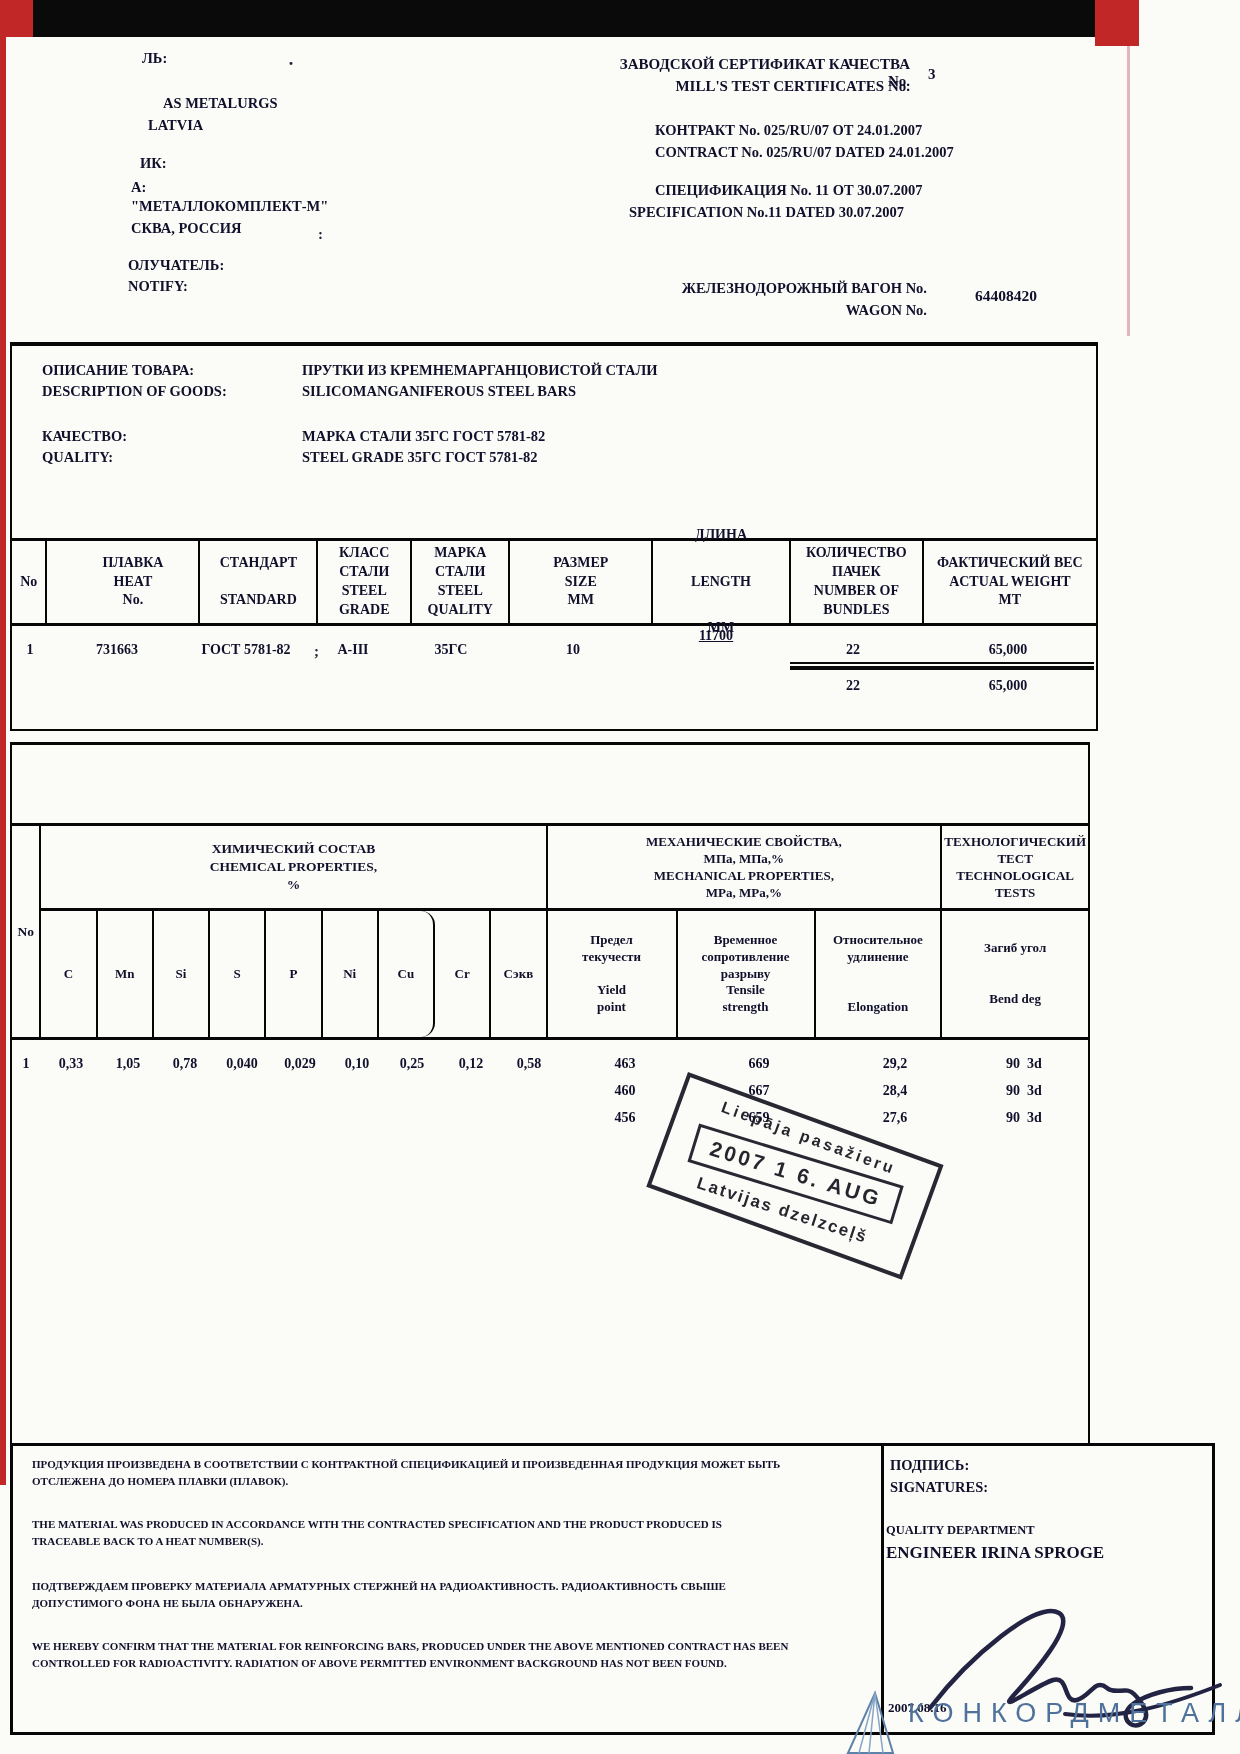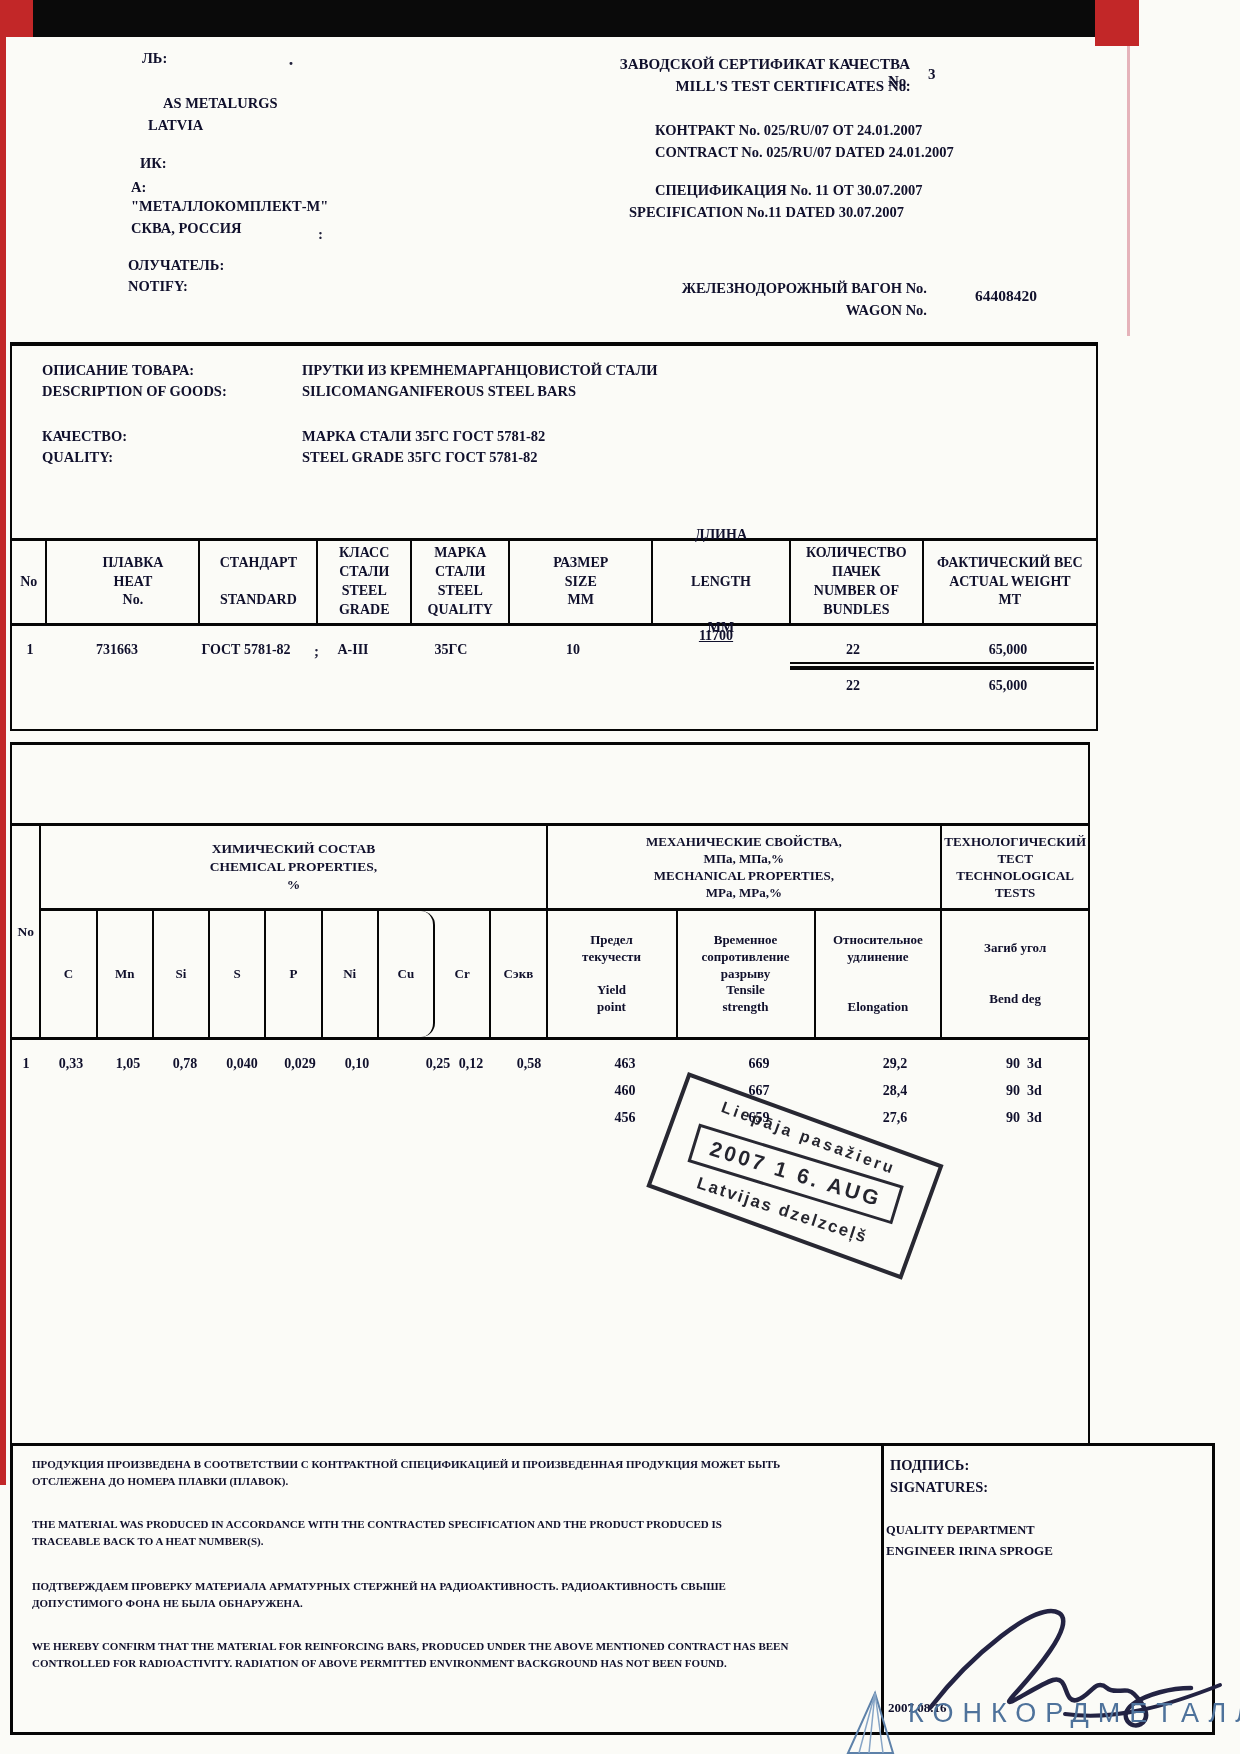--- a/index.html
+++ b/index.html
@@ -259,21 +259,21 @@
     </div>
   </div>
 
   <div class="abs f14 cxy" style="left:26px;top:1056px;">1</div>
   <div class="abs f14 cxy" style="left:71px;top:1056px;">0,33</div>
   <div class="abs f14 cxy" style="left:128px;top:1056px;">1,05</div>
   <div class="abs f14 cxy" style="left:185px;top:1056px;">0,78</div>
   <div class="abs f14 cxy" style="left:242px;top:1056px;">0,040</div>
   <div class="abs f14 cxy" style="left:300px;top:1056px;">0,029</div>
   <div class="abs f14 cxy" style="left:357px;top:1056px;">0,10</div>
-  <div class="abs f14 cxy" style="left:438px;top:1056px;">0,25</div>
+  <div class="abs f14 cxy" style="left:412px;top:1056px;">0,25</div>
   <div class="abs f14 cxy" style="left:471px;top:1056px;">0,12</div>
   <div class="abs f14 cxy" style="left:529px;top:1056px;">0,58</div>
 
   <div class="abs stack27 cxy" style="left:625px;top:1050px;"><div>463</div><div>460</div><div>456</div></div>
   <div class="abs stack27 cxy" style="left:759px;top:1050px;"><div>669</div><div>667</div><div>659</div></div>
   <div class="abs stack27 cxy" style="left:895px;top:1050px;"><div>29,2</div><div>28,4</div><div>27,6</div></div>
   <div class="abs stack27 cxy" style="left:1024px;top:1050px;"><div>90  3d</div><div>90  3d</div><div>90  3d</div></div>
 
   <div class="abs stamp" style="left:688px;top:1072px;">
     <div class="stamp-l1">Liepāja pasažieru</div>
@@ -286,21 +286,21 @@
   </div>
 
   <div class="abs stmt" style="left:32px;top:1456px;width:788px;">ПРОДУКЦИЯ ПРОИЗВЕДЕНА В СООТВЕТСТВИИ С КОНТРАКТНОЙ СПЕЦИФИКАЦИЕЙ И ПРОИЗВЕДЕННАЯ ПРОДУКЦИЯ МОЖЕТ БЫТЬ ОТСЛЕЖЕНА ДО НОМЕРА ПЛАВКИ (ПЛАВОК).</div>
   <div class="abs stmt" style="left:32px;top:1516px;width:756px;">THE MATERIAL WAS PRODUCED IN ACCORDANCE WITH THE CONTRACTED SPECIFICATION AND THE PRODUCT PRODUCED IS TRACEABLE BACK TO A HEAT NUMBER(S).</div>
   <div class="abs stmt" style="left:32px;top:1578px;width:708px;">ПОДТВЕРЖДАЕМ ПРОВЕРКУ МАТЕРИАЛА АРМАТУРНЫХ СТЕРЖНЕЙ НА РАДИОАКТИВНОСТЬ. РАДИОАКТИВНОСТЬ СВЫШЕ ДОПУСТИМОГО ФОНА НЕ БЫЛА ОБНАРУЖЕНА.</div>
   <div class="abs stmt" style="left:32px;top:1638px;width:768px;">WE HEREBY CONFIRM THAT THE MATERIAL FOR REINFORCING BARS, PRODUCED UNDER THE ABOVE MENTIONED CONTRACT HAS BEEN CONTROLLED FOR RADIOACTIVITY.  RADIATION OF ABOVE PERMITTED ENVIRONMENT BACKGROUND HAS NOT BEEN FOUND.</div>
 
   <div class="abs f145" style="left:890px;top:1457px;">ПОДПИСЬ:</div>
   <div class="abs f145" style="left:890px;top:1479px;">SIGNATURES:</div>
   <div class="abs" style="left:886px;top:1523px;font-size:12.5px;">QUALITY DEPARTMENT</div>
-  <div class="abs" style="left:886px;top:1543px;font-size:13px;">ENGINEER IRINA SPROGE</div>
+  <div class="abs" style="left:886px;top:1543px;font-size:17px;">ENGINEER IRINA SPROGE</div>
   <div class="abs f13" style="left:888px;top:1700px;">2007.08.16</div>
 
   <svg class="abs" style="left:915px;top:1588px;" width="310" height="145" viewBox="0 0 310 145">
     <path d="M15,120 C55,68 122,12 144,25 C162,36 118,86 98,108 C82,126 120,98 138,92 C154,87 148,116 162,112 C176,108 180,90 192,100 C200,107 212,98 219,106 C226,113 238,128 226,136 C216,142 202,128 218,116 C232,106 256,100 276,100" fill="none" stroke="#232343" stroke-width="4.5" stroke-linecap="round"></path>
     <path d="M150,126 C200,133 252,118 305,97" fill="none" stroke="#232343" stroke-width="4" stroke-linecap="round"></path>
   </svg>
 
   <svg class="abs" style="left:845px;top:1690px;" width="52" height="66" viewBox="0 0 52 66">
     <path d="M30,3 L48,63 L3,63 Z" fill="none" stroke="#5d81a9" stroke-width="2"></path>
     <path d="M30,3 L24,63 M30,3 L14,63 M30,3 L38,63" fill="none" stroke="#87a5c6" stroke-width="1.5"></path>

